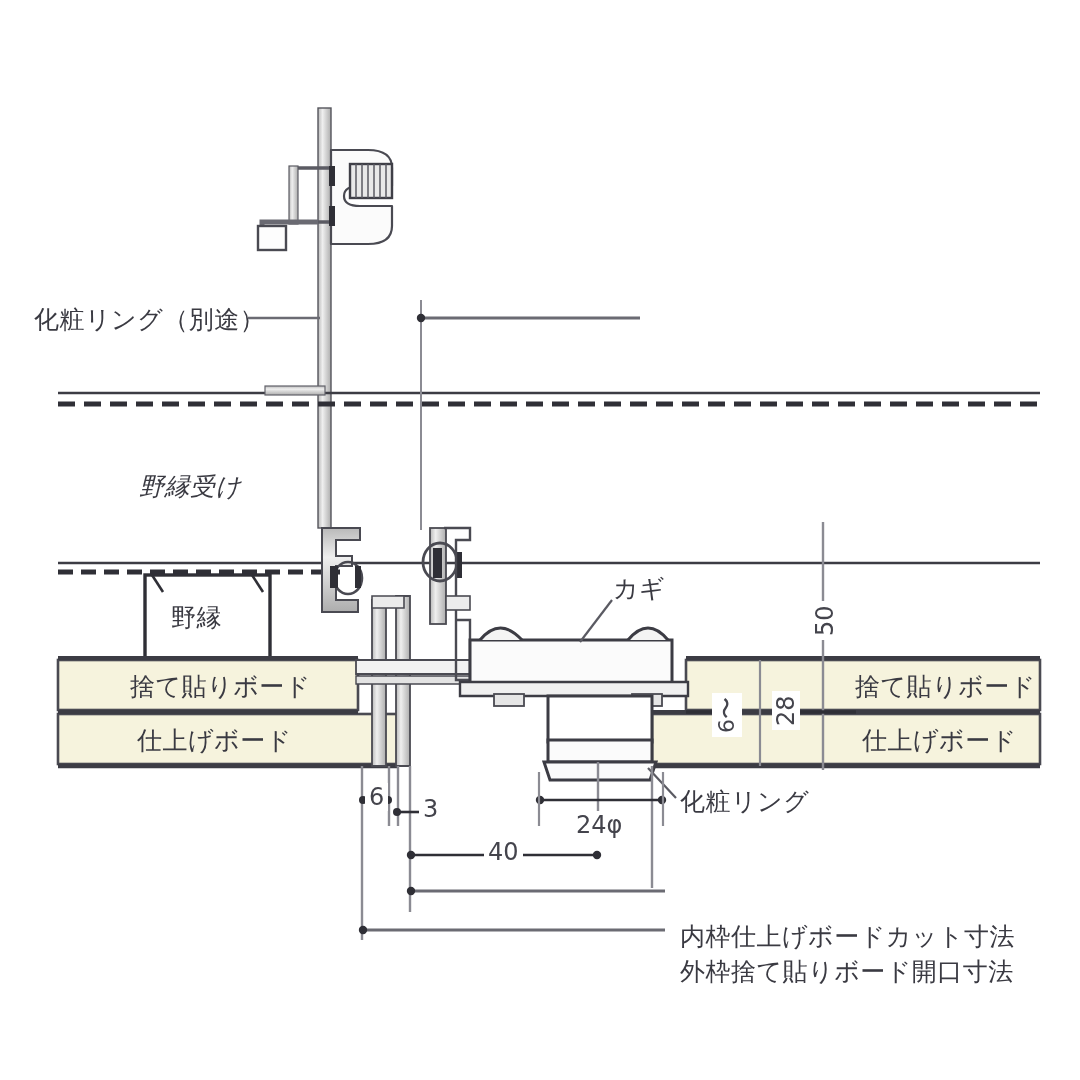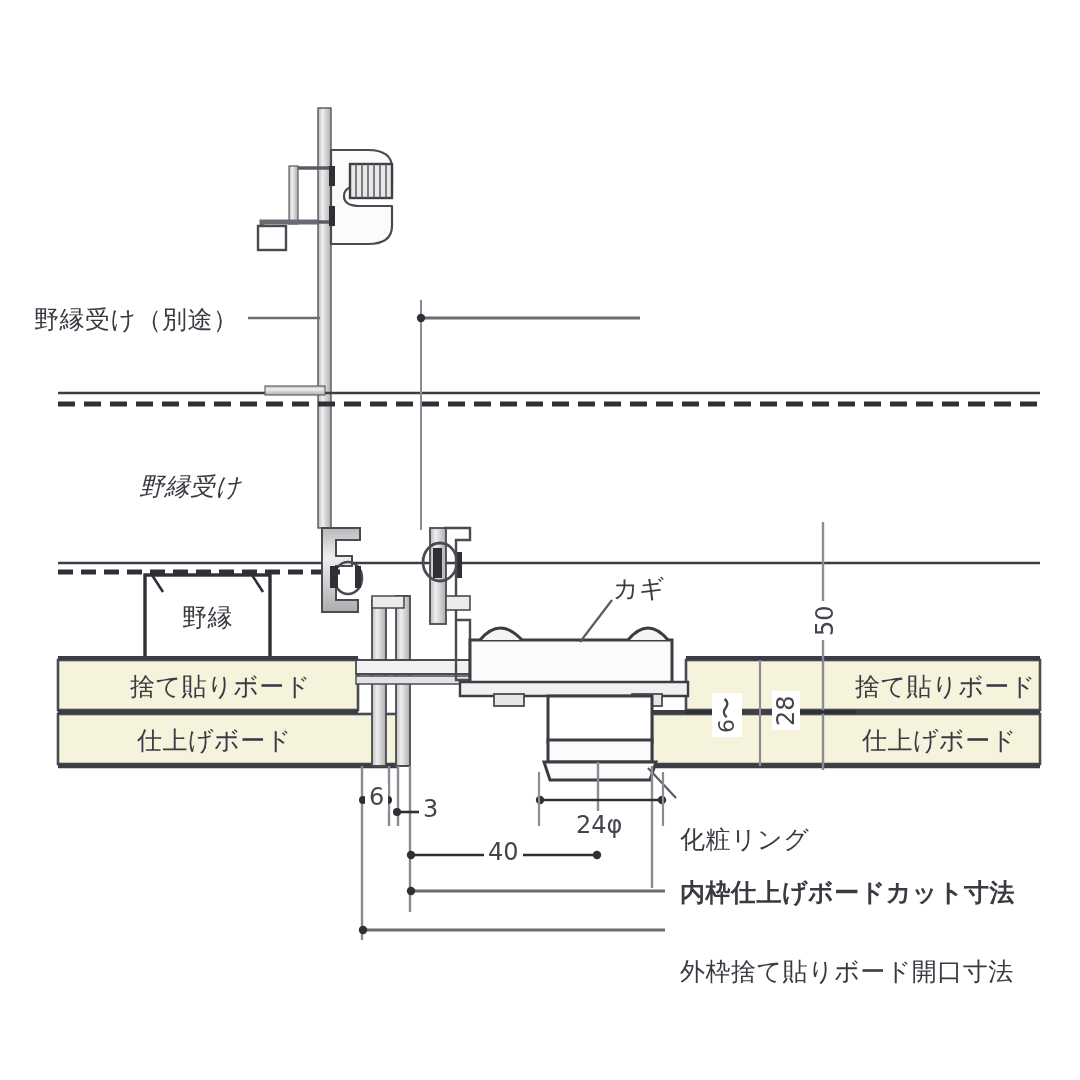--- a/index.html
+++ b/index.html
@@ -203,40 +203,40 @@
   <g>
     <line x1="410" y1="891" x2="665" y2="891" stroke="#6b6b73" stroke-width="3"></line>
     <circle cx="411" cy="891" r="4.2" fill="#2f2f36"></circle>
   </g>
   <g>
     <line x1="362" y1="930" x2="665" y2="930" stroke="#6b6b73" stroke-width="3"></line>
     <circle cx="363" cy="930" r="4.2" fill="#2f2f36"></circle>
   </g>
 </svg>
 
-<div class="lbl" style="left:34px;top:303px;">野縁受け（別途）</div>
+<div class="lbl" style="left:34px;top:303px;">化粧リング（別途）</div>
 
 <div class="lbl" style="left:139px;top:470px;font-style:italic;">野縁受け</div>
 
-<div class="lbl" style="left:182px;top:601px;">野縁</div>
+<div class="lbl" style="left:171px;top:601px;">野縁</div>
 
 <div class="lbl" style="left:130px;top:670px;">捨て貼りボード</div>
 
 <div class="lbl" style="left:137px;top:724px;">仕上げボード</div>
 
 <div class="lbl" style="left:855px;top:670px;">捨て貼りボード</div>
 
 <div class="lbl" style="left:862px;top:724px;">仕上げボード</div>
 
 <div class="lbl" style="left:613px;top:572px;">カギ</div>
 
-<div class="lbl" style="left:680px;top:823px;">化粧リング</div>
-
-
-<div class="lbl" style="left:680px;top:876px;font-weight:bold;">内枠仕上げボードカット寸法</div>
+<div class="lbl" style="left:680px;top:785px;">化粧リング</div>
+
+
+<div class="lbl" style="left:680px;top:920px;">内枠仕上げボードカット寸法</div>
 
 <div class="lbl" style="left:680px;top:955px;text-align:center;">外枠捨て貼りボード開口寸法</div>
 
 <div class="dim wbg" style="left:365px;top:783px;">6</div>
 
 <div class="dim wbg" style="left:419px;top:795px;">3</div>
 
 <div class="dim wbg" style="left:484px;top:838px;">40</div>
 
 <div class="dim wbg" style="left:572px;top:784px;margin-top:27px;">24φ</div>

